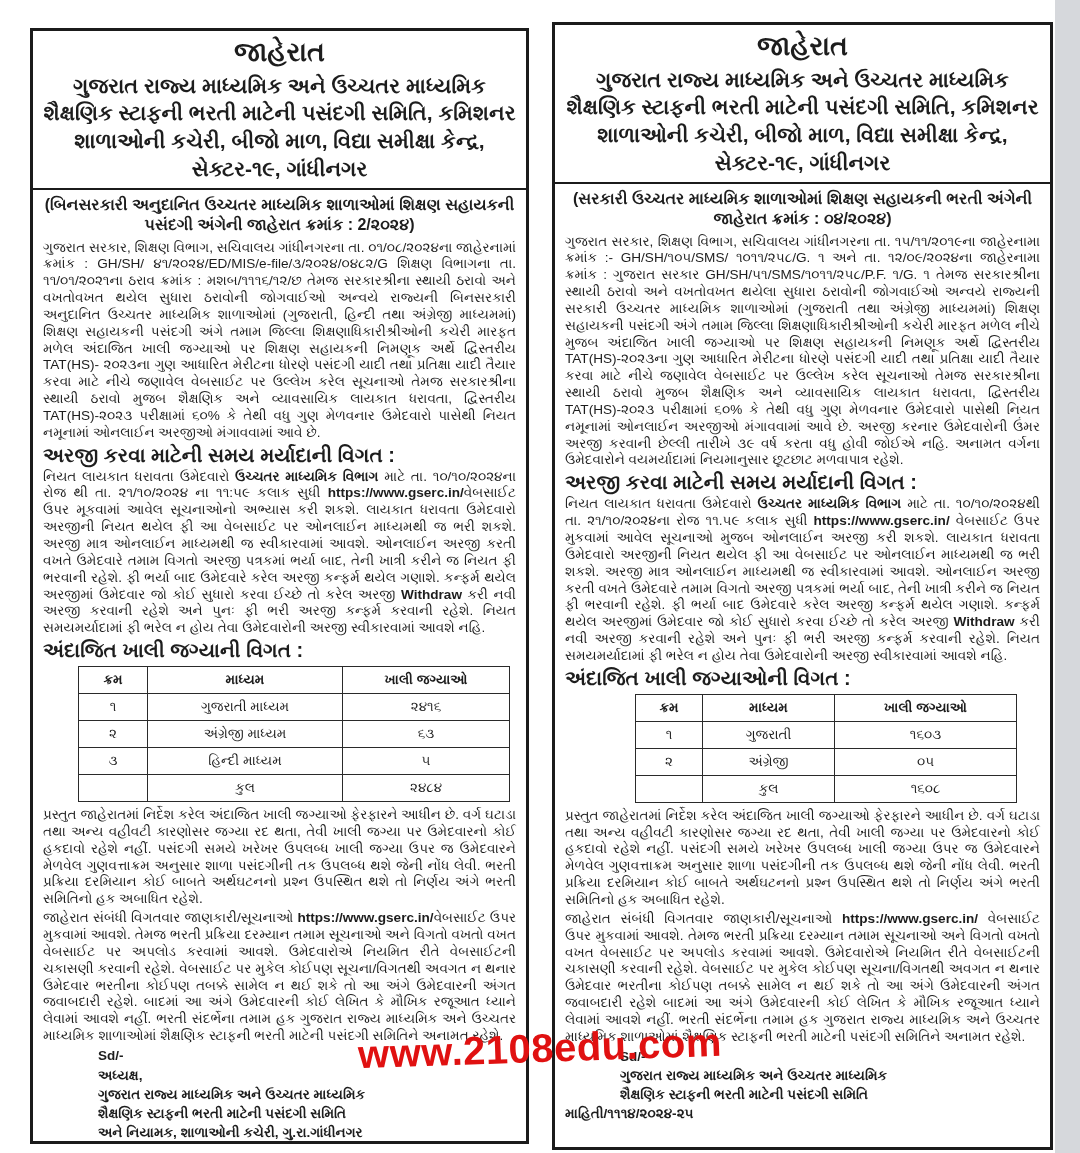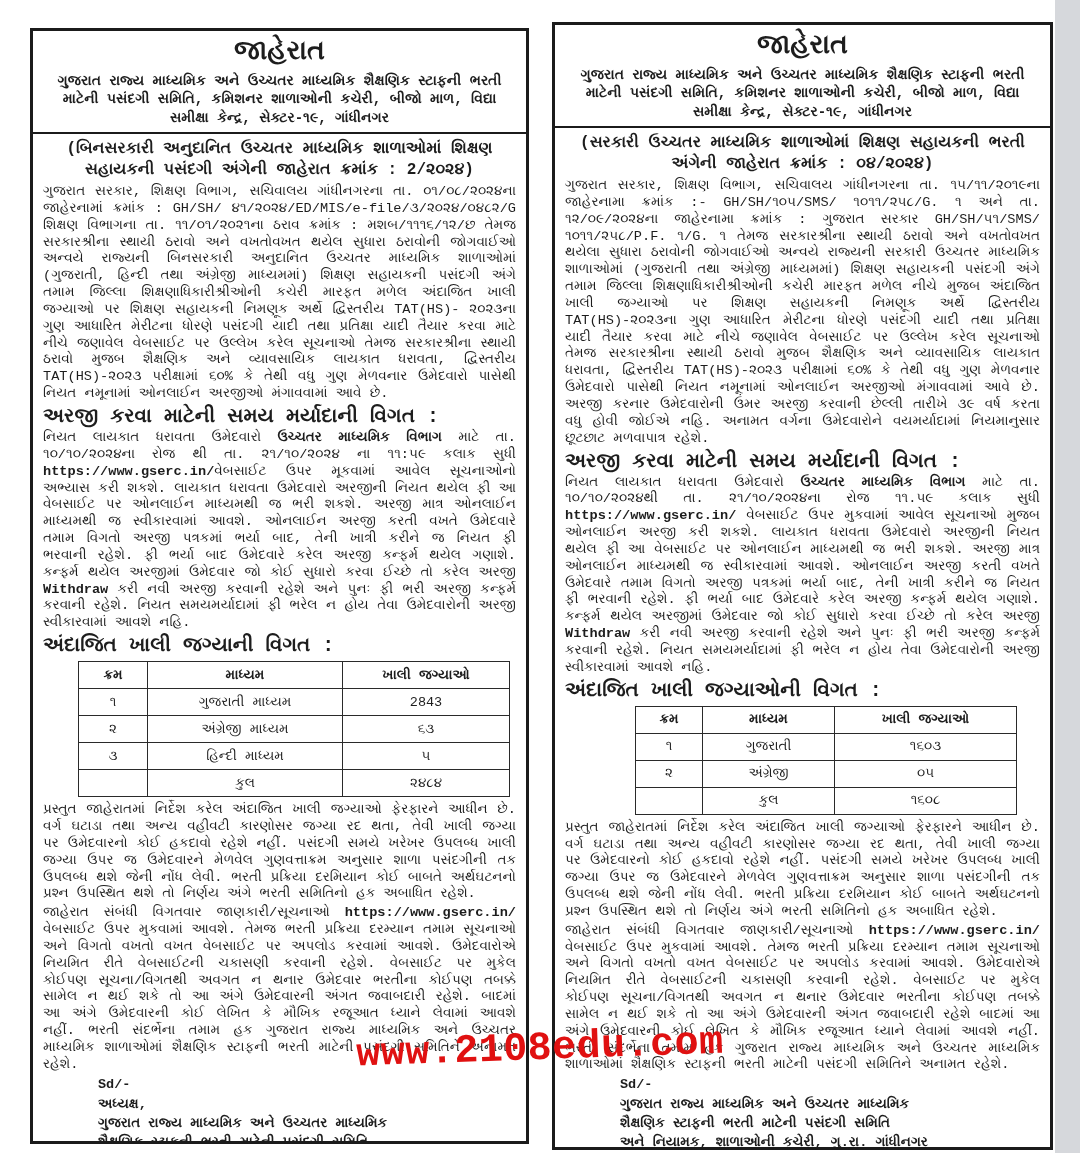--- a/index.html
+++ b/index.html
@@ -1,36 +1,36 @@
 <!DOCTYPE html>
 <html><head>
 <meta charset="utf-8">
 <style>
   html,body { margin:0; padding:0; background:#ffffff; }
   .canvas {
     position:relative; width:1080px; height:1153px; overflow:hidden;
     background:#ffffff; color:#1d1d1d;
-    font-family:Liberation Mono, monospace;
+    font-family:Liberation Sans, sans-serif;
   }
   .edge-strip {
     position:absolute; top:0; right:0; width:25px; height:1153px;
     background:#d6d8dc;
   }
   .notice {
     position:absolute; box-sizing:border-box; background:#ffffff;
     border:3px solid #1b1b1b; padding:5px 10px 6px; overflow:hidden;
   }
   .notice.n-left  { left:30px;  top:28px; width:499px; height:1116px; }
   .notice.n-right { left:552px; top:22px; width:501px; height:1128px; }
   .title {
     text-align:center; font-weight:bold; font-size:27px; line-height:1.1;
     margin:2px 0 4px;
   }
   .org {
-    text-align:center; font-weight:bold; font-size:14px; line-height:1.32;
+    text-align:center; font-weight:bold; font-size:21px; line-height:1.32;
     margin:0 -10px; padding:0 8px 5px; border-bottom:2px solid #1b1b1b;
   }
   .subject {
     text-align:center; font-weight:bold; font-size:16px; line-height:1.28;
     margin:5px 0 4px;
   }
   .bodytxt {
     font-size:13.6px; line-height:1.24; text-align:justify;
     margin:0 0 2px;
   }
@@ -82,21 +82,21 @@
         <tr>
             <th class="c-no">ક્રમ</th>
             <th class="c-med">માધ્યમ</th>
             <th class="c-vac">ખાલી જગ્યાઓ</th>
           </tr>
       </thead>
       <tbody>
           <tr>
             <td>૧</td>
             <td>ગુજરાતી માધ્યમ</td>
-            <td>2843</td>
+            <td>૨૪૧૬</td>
           </tr>
           <tr>
             <td>૨</td>
             <td>અંગ્રેજી માધ્યમ</td>
             <td>૬૩</td>
           </tr>
           <tr>
             <td>૩</td>
             <td>હિન્દી માધ્યમ</td>
             <td>૫</td>
@@ -156,21 +156,20 @@
           </tr>
         </tbody>
     </table>
     <p class="bodytxt"><span>પ્રસ્તુત જાહેરાતમાં નિર્દેશ કરેલ અંદાજિત ખાલી જગ્યાઓ ફેરફારને આધીન છે. વર્ગ ઘટાડા તથા અન્ય વહીવટી કારણોસર જગ્યા રદ થતા, તેવી ખાલી જગ્યા પર ઉમેદવારનો કોઈ હકદાવો રહેશે નહીં. પસંદગી સમયે ખરેખર ઉપલબ્ધ ખાલી જગ્યા ઉપર જ ઉમેદવારને મેળવેલ ગુણવત્તાક્રમ અનુસાર શાળા પસંદગીની તક ઉપલબ્ધ થશે જેની નોંધ લેવી. ભરતી પ્રક્રિયા દરમિયાન કોઈ બાબતે અર્થઘટનનો પ્રશ્ન ઉપસ્થિત થશે તો નિર્ણય અંગે ભરતી સમિતિનો હક અબાધિત રહેશે.</span></p>
     <p class="bodytxt"><span>જાહેરાત સંબંધી વિગતવાર જાણકારી/સૂચનાઓ </span><span class="b">https://www.gserc.in/</span><span> વેબસાઈટ ઉપર મુકવામાં આવશે. તેમજ ભરતી પ્રક્રિયા દરમ્યાન તમામ સૂચનાઓ અને વિગતો વખતો વખત વેબસાઈટ પર અપલોડ કરવામાં આવશે. ઉમેદવારોએ નિયમિત રીતે વેબસાઈટની ચકાસણી કરવાની રહેશે. વેબસાઈટ પર મુકેલ કોઈપણ સૂચના/વિગતથી અવગત ન થનાર ઉમેદવાર ભરતીના કોઈપણ તબક્કે સામેલ ન થઈ શકે તો આ અંગે ઉમેદવારની અંગત જવાબદારી રહેશે બાદમાં આ અંગે ઉમેદવારની કોઈ લેખિત કે મૌખિક રજૂઆત ધ્યાને લેવામાં આવશે નહીં. ભરતી સંદર્ભેના તમામ હક ગુજરાત રાજ્ય માધ્યમિક અને ઉચ્ચતર માધ્યમિક શાળાઓમાં શૈક્ષણિક સ્ટાફની ભરતી માટેની પસંદગી સમિતિને અનામત રહેશે.</span></p>
     <div class="sig">
       <div class="sd">Sd/-</div>
       <div>
           <div>ગુજરાત રાજ્ય માધ્યમિક અને ઉચ્ચતર માધ્યમિક</div>
           <div>શૈક્ષણિક સ્ટાફની ભરતી માટેની પસંદગી સમિતિ</div>
-          <div>અને નિયામક, શાળાઓની કચેરી, ગુ.રા. ગાંધીનગર</div>
         </div>
     </div>
     <div class="fref">માહિતી/૧૧૧૪/૨૦૨૪-૨૫</div>
   </section>
 
   <div class="watermark" style="color: rgb(224, 17, 17);">www.2108edu.com</div>
 
   <div class="edge-strip"></div>
 </div>
 

